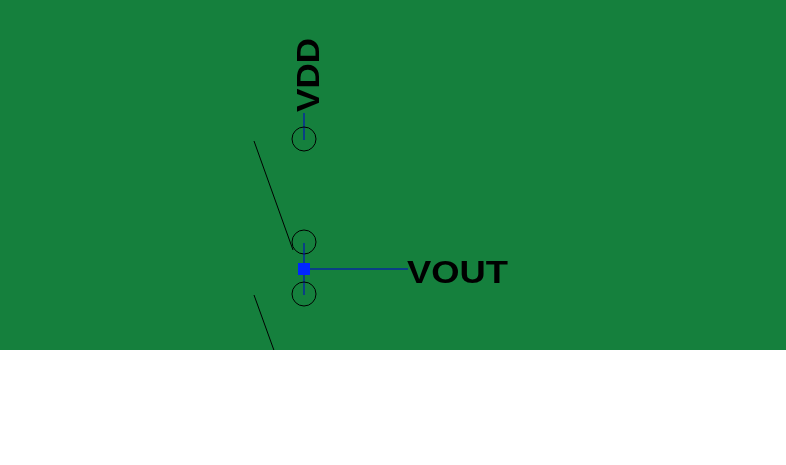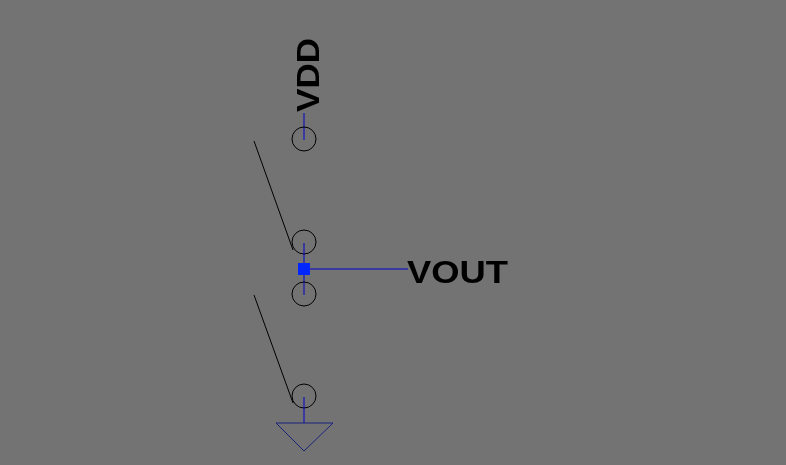--- a/index.html
+++ b/index.html
@@ -1,16 +1,16 @@
 <!DOCTYPE html>
 <html><head>
 <meta charset="utf-8">
 <style>
   html, body { margin: 0; padding: 0; background: #ffffff; }
-  #canvas { position: relative; width: 786px; height: 465px; background: #737373; overflow: hidden; }
+  #canvas { position: relative; width: 786px; height: 350px; background: #15803d; overflow: hidden; }
   svg { position: absolute; left: 0; top: 0; }
   .lbl { font-family: "Liberation Sans", "DejaVu Sans", sans-serif; font-weight: bold; fill: #000000; }
 </style>
 </head>
 <body>
 
 <div id="canvas">
   <svg width="786" height="465" viewBox="0 0 786 465">
 
     <g>

